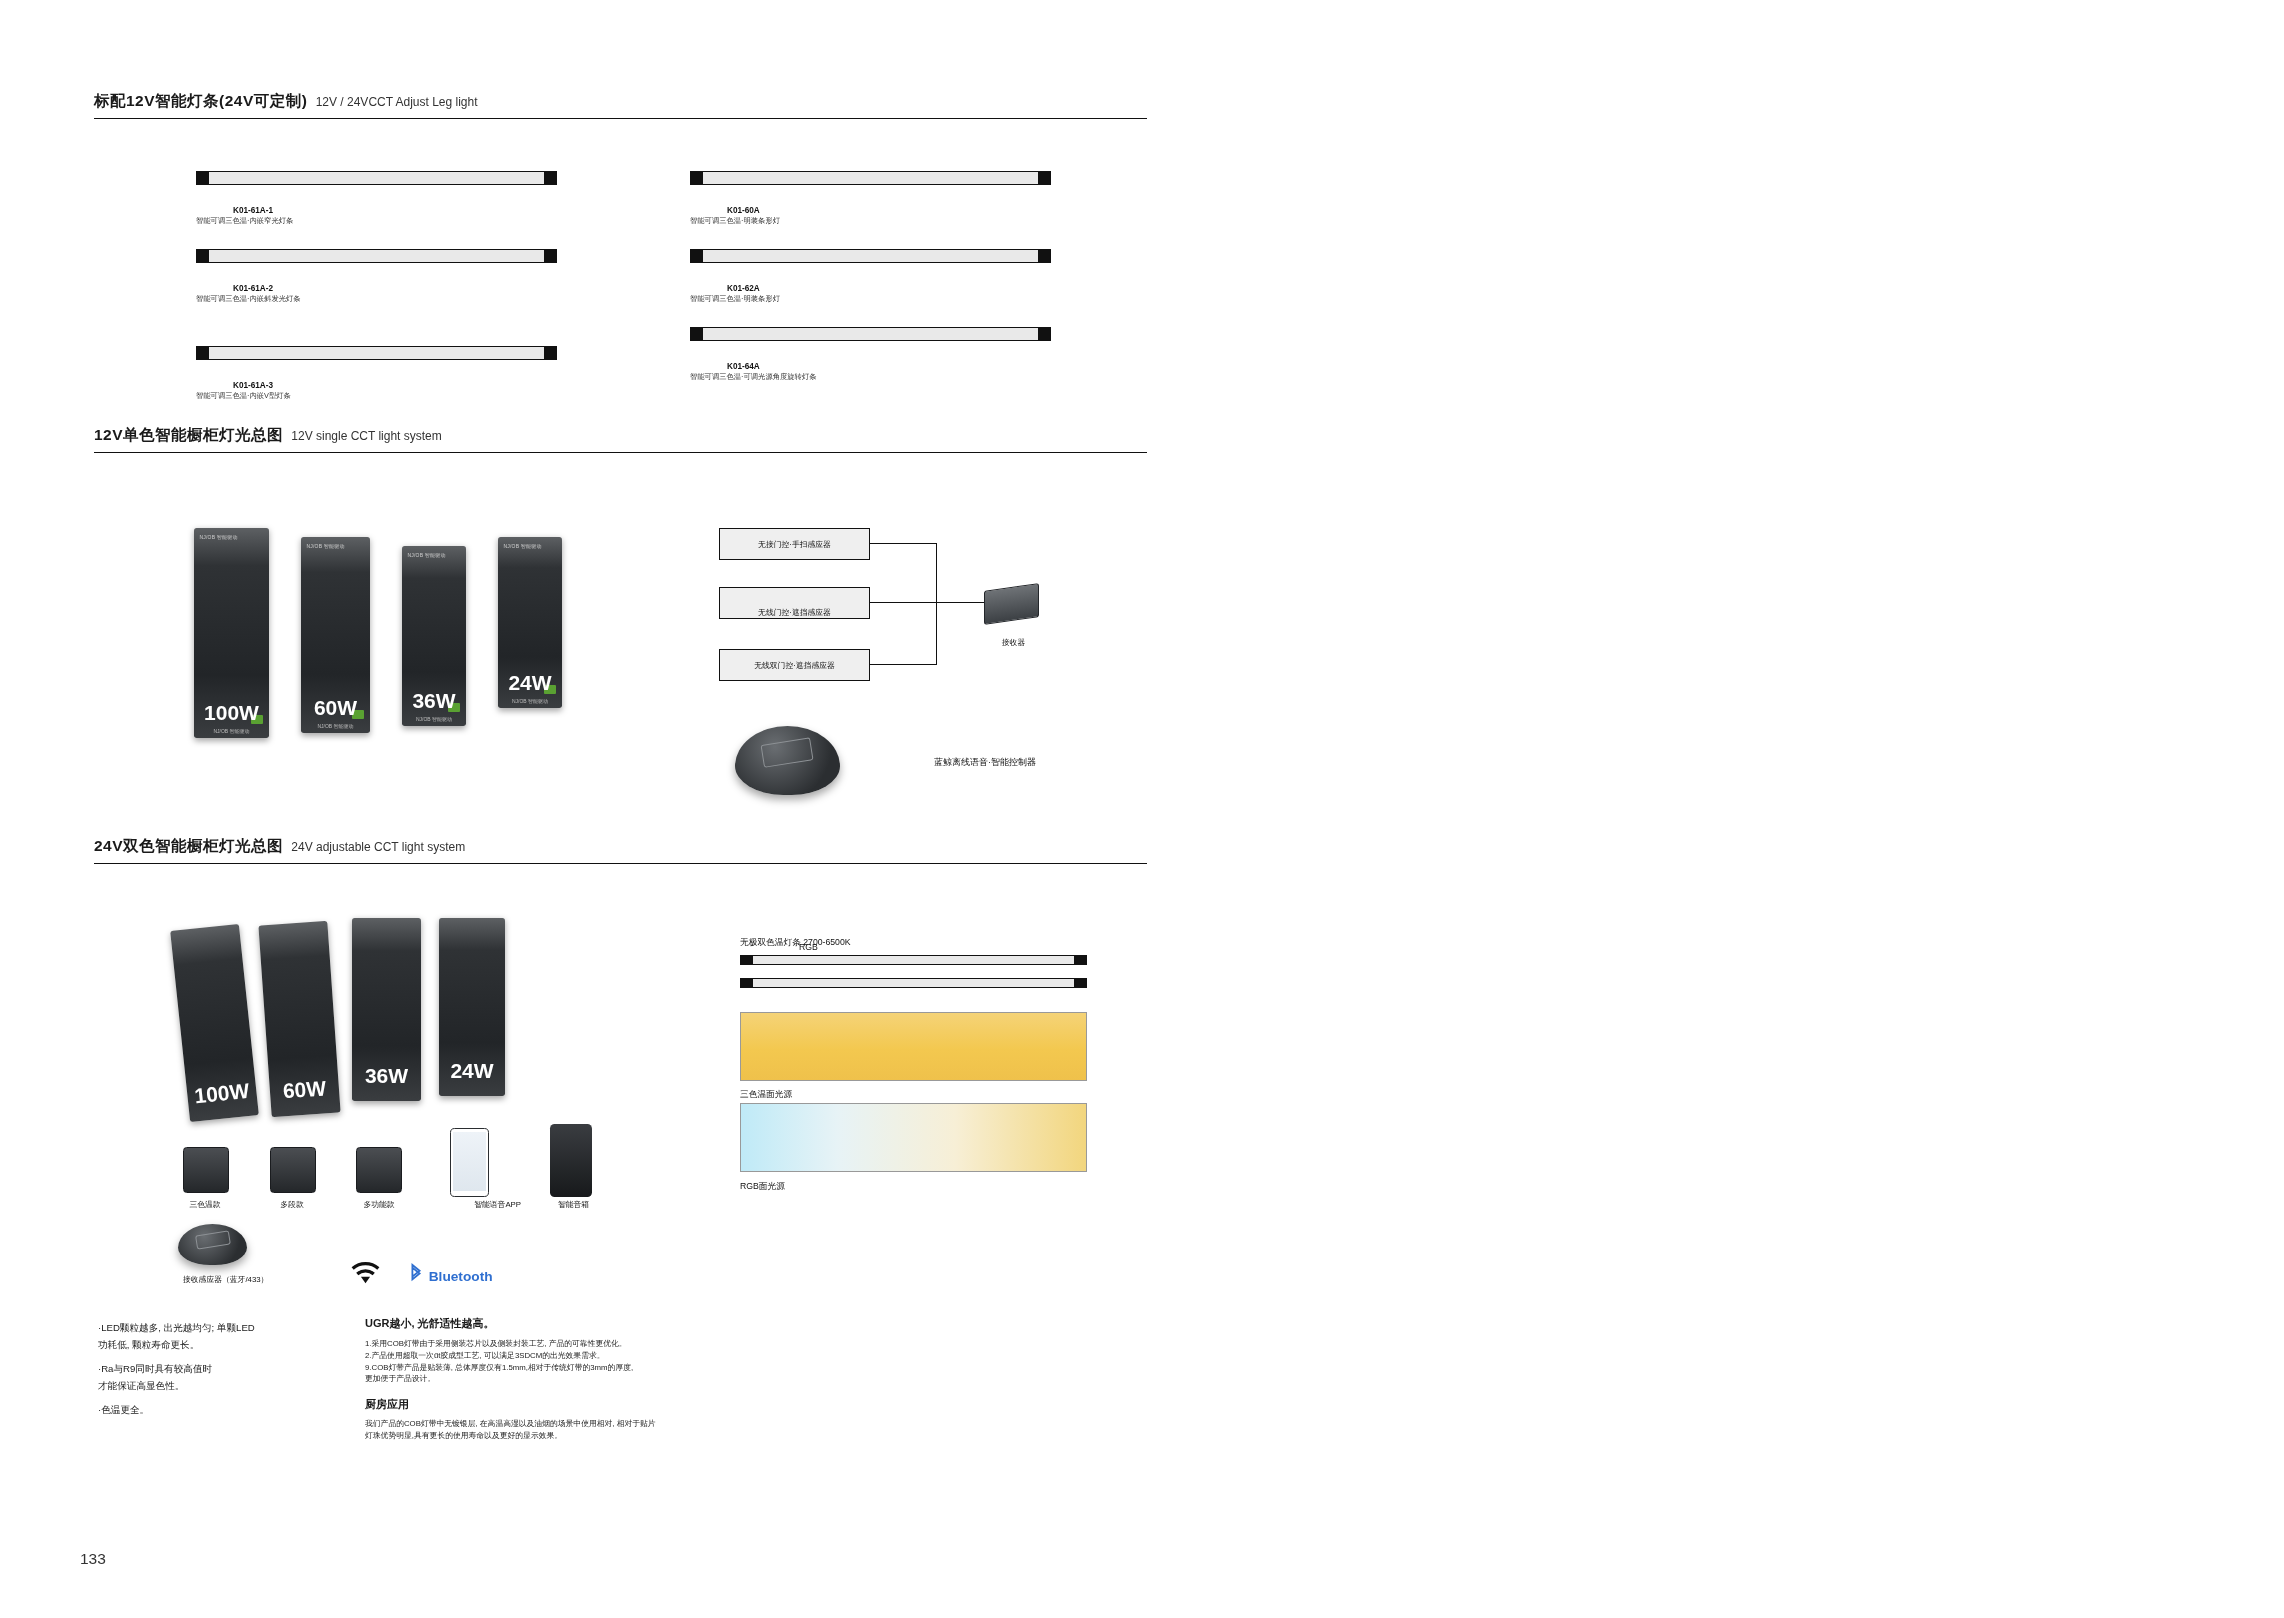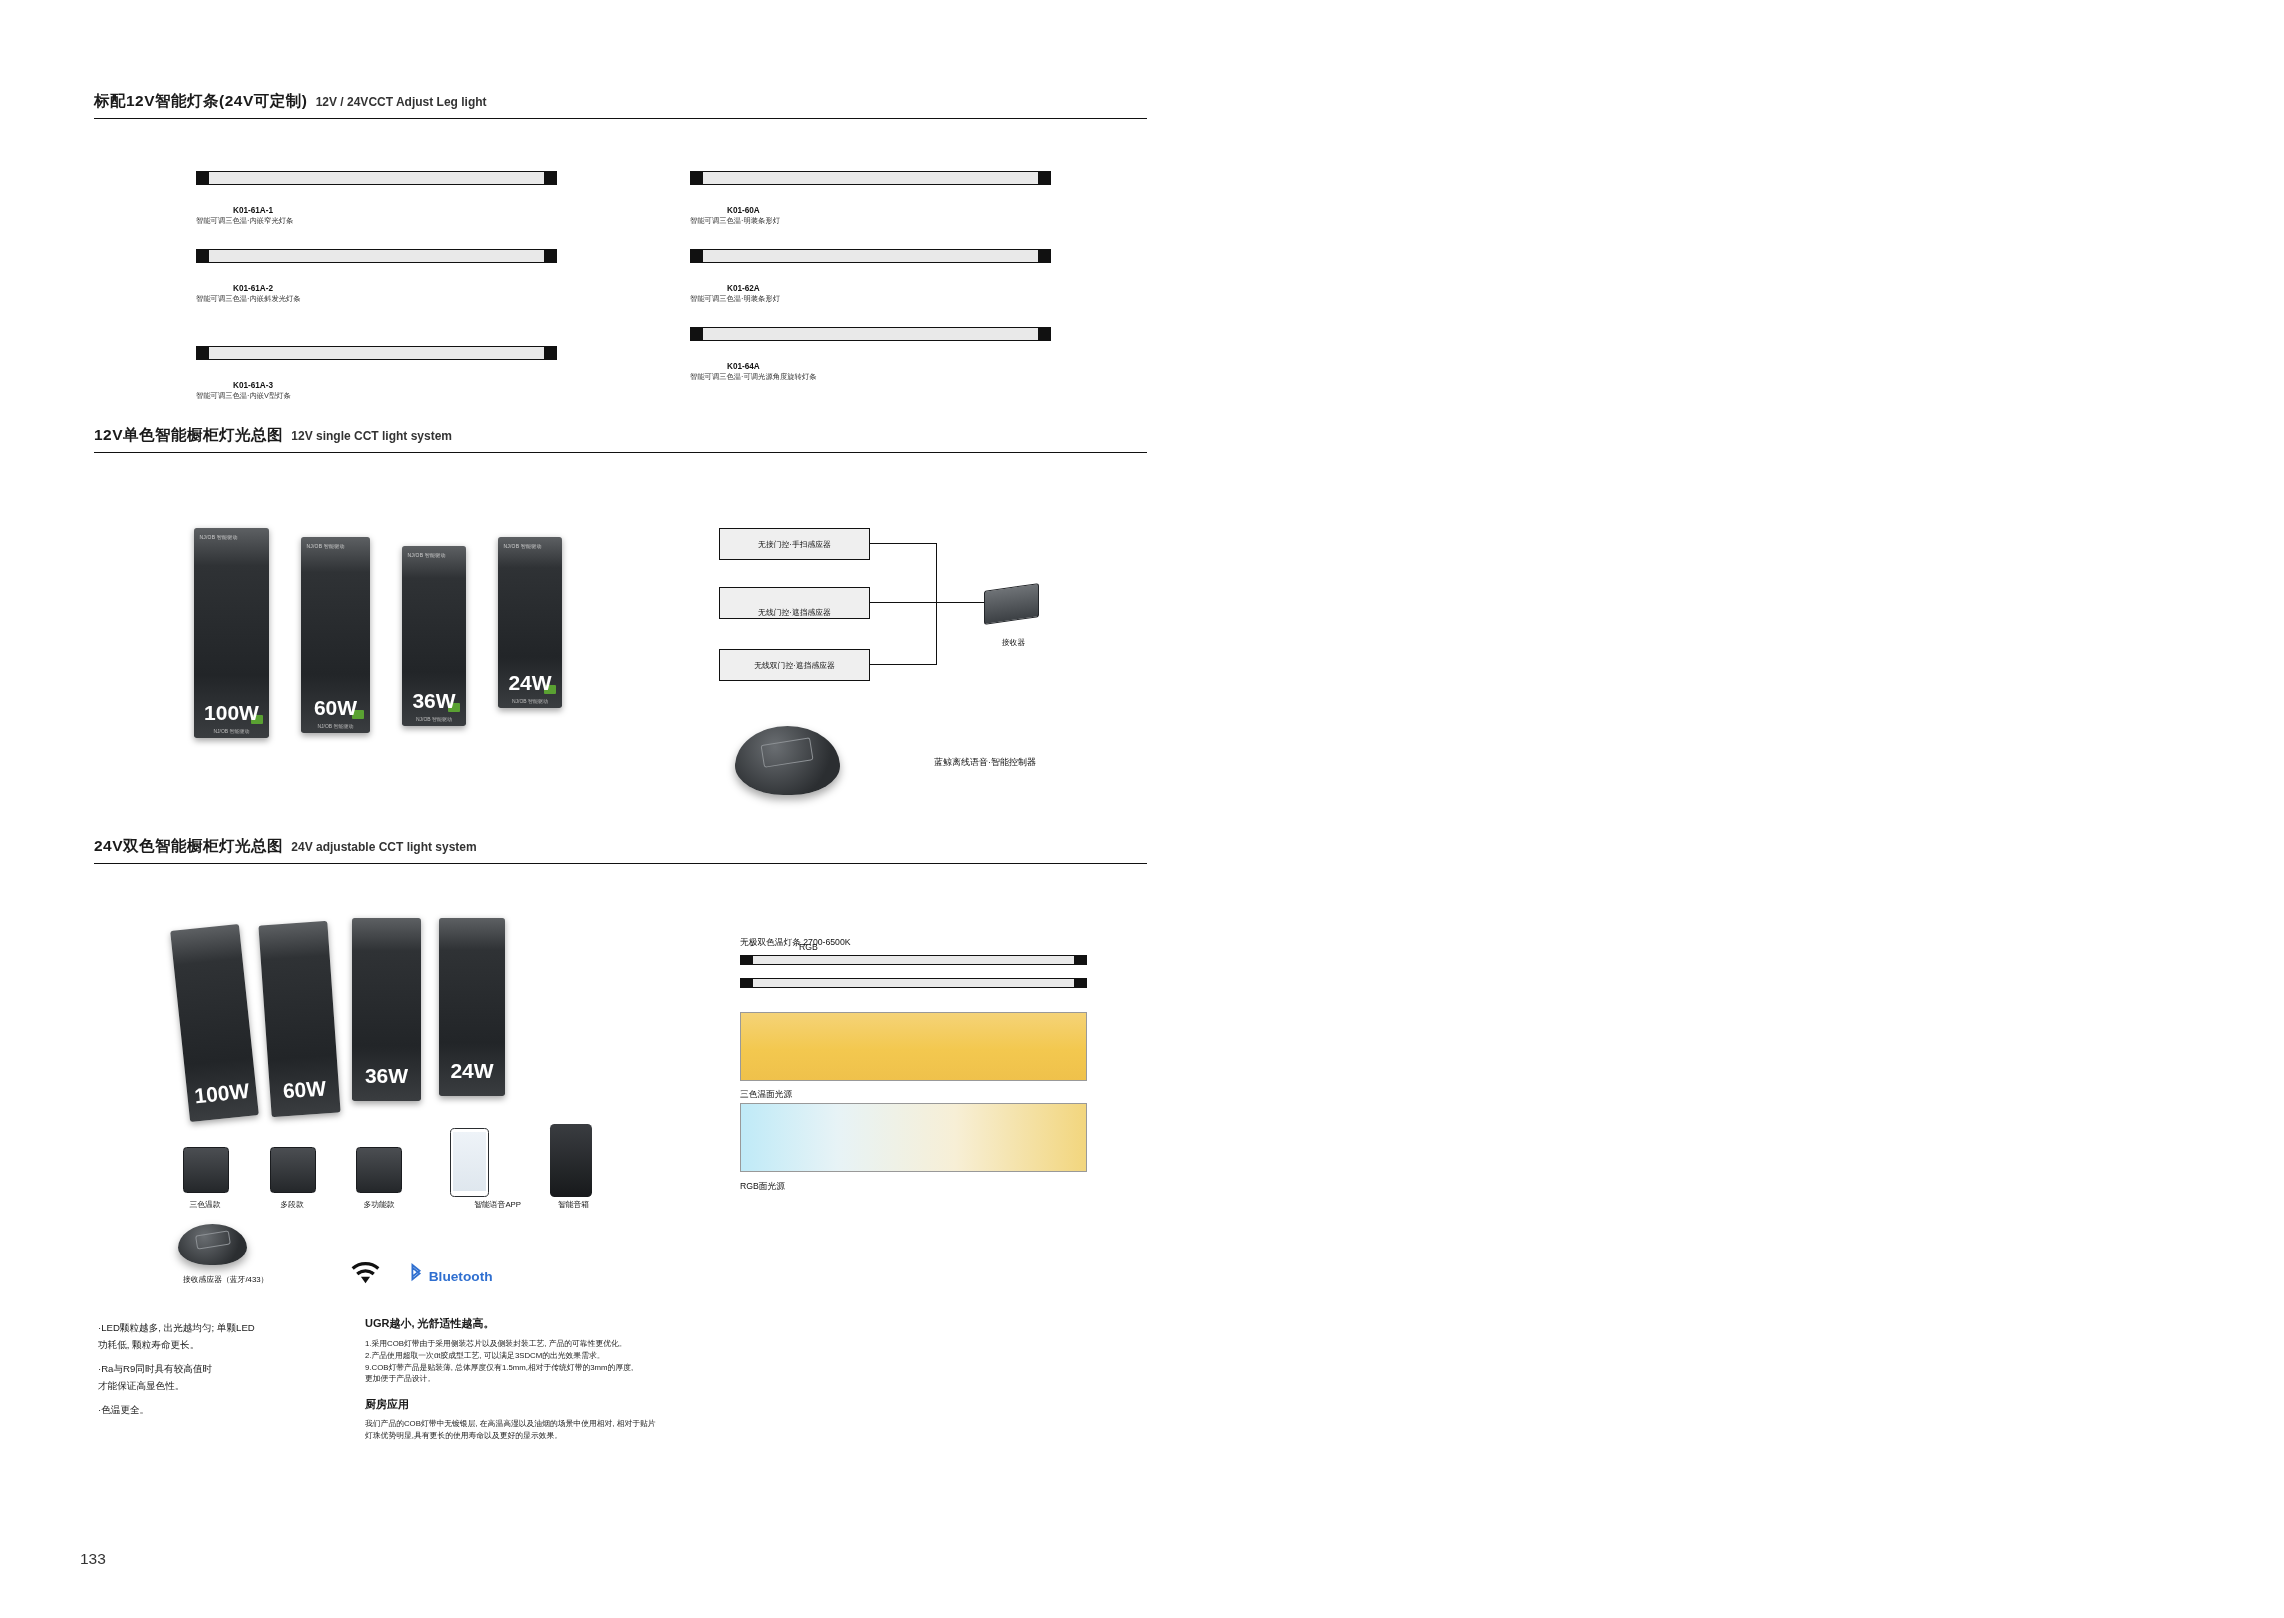--- a/index.html
+++ b/index.html
@@ -16,21 +16,21 @@
   .page-left { width:1241px; background:#fff; }
   .page-right { width:1241px; background:#fff; }
   .gutter { position:absolute; left:1241px; top:0; width:1.4px; height:1618px; background:#d8d8d8; }
 
   
   .sec-head {
     display:flex; align-items:baseline; gap:8.2px;
     border-bottom:1.4px solid #111; padding-bottom:5.5px;
   }
   .sec-head .cn { font-size:15.5px; font-weight:bold; letter-spacing:0.5px; }
-  .sec-head .en { font-size:12px; color:#333; font-weight:bold; }
+  .sec-head .en { font-size:12px; color:#333; font-weight:normal; }
   .tiny { font-size:7.8px; color:#222; line-height:1.5; }
 
   
   #left-head { position:absolute; left:94px; top:91px; width:1053px; }
 
   .strip-group { position:absolute; }
   .strip-bar { position:relative; height:13.7px; background:#e9e9e9; border:0.9px solid #111; }
   .strip-bar .cap-l { position:absolute; left:0; top:0; width:12px; height:100%; background:#111; }
   .strip-bar .cap-r { position:absolute; right:0; top:0; width:12px; height:100%; background:#111; }
   .strip-code { margin-top:21px; font-size:8.2px; font-weight:bold; color:#111;padding-left:37px; }

